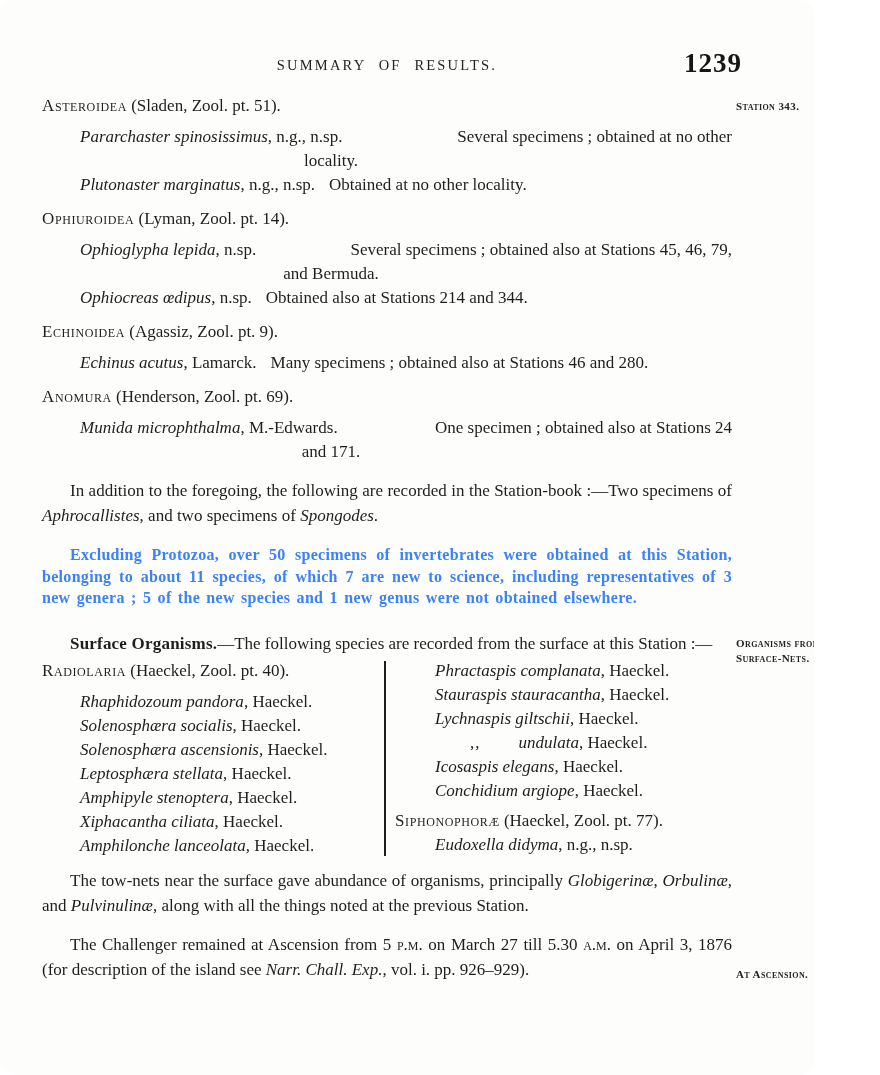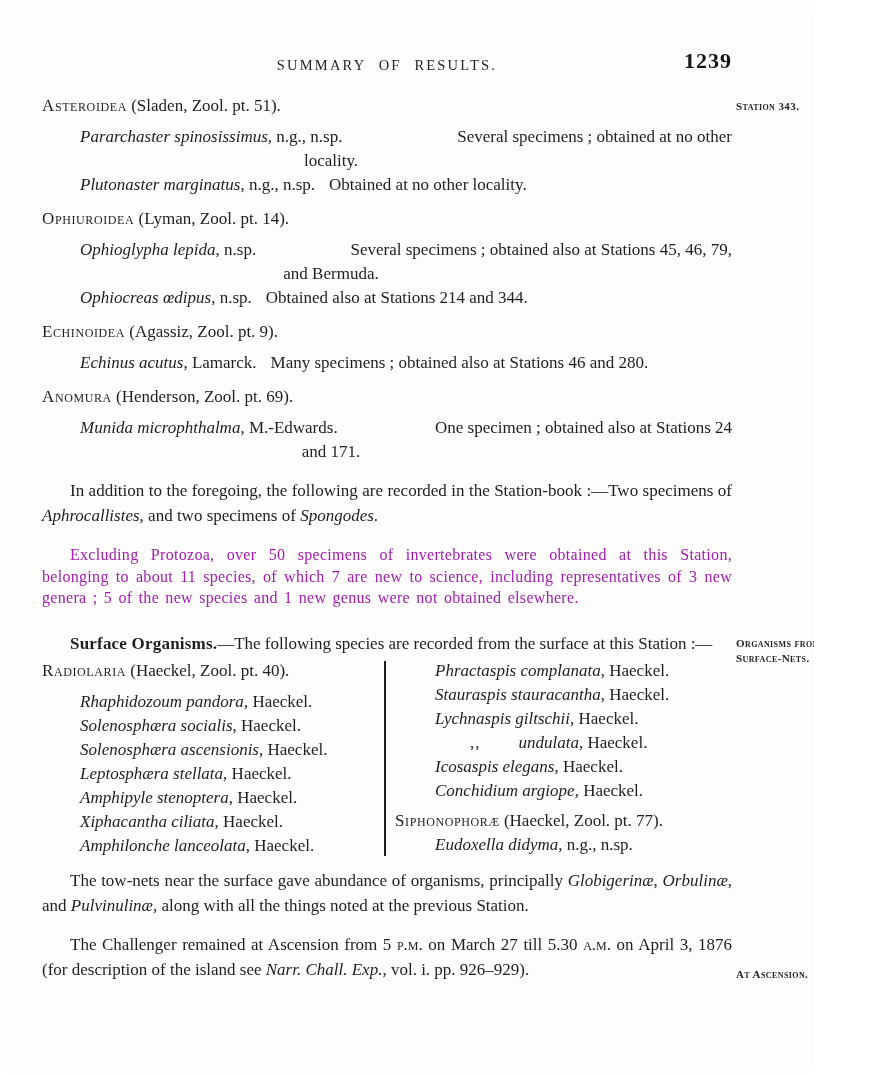--- a/index.html
+++ b/index.html
@@ -11,42 +11,42 @@
   }
   .page-header {
     position:absolute; top:55px; left:42px; width:690px;
     text-align:center;
   }
   .running-title {
     font-size:14.5px; letter-spacing:2.2px; word-spacing:7px; color:#242424;
   }
   .page-number {
     position:absolute; top:48px; left:684px;
-    font-size:22px; font-weight:bold; letter-spacing:1px; color:#151515;
+    font-size:27px; font-weight:bold; letter-spacing:1px; color:#151515;
   }
   .main-col {
     position:absolute; top:94px; left:42px; width:690px;
     line-height:24px;
   }
   .sc { font-variant:small-caps; letter-spacing:0.6px; }
   .i  { font-style:italic; }
   .taxon-section { margin-bottom:10px; }
   .taxon-heading { line-height:24px; margin-bottom:7px; }
   .entry { padding-left:38px; }
   .entry-line { line-height:24px; }
   .entry-line:not(.fill) .note { margin-left:14px; }
   .entry-line.fill { display:flex; justify-content:space-between; }
   .entry-line.fill .head, .entry-line.fill .note { white-space:nowrap; }
   .cont { line-height:24px; text-align:center; padding-right:150px; }
   .para {
     text-indent:28px; text-align:justify; line-height:25px; margin:0;
   }
   .para-addition  { margin-top:14px; }
   .para-bold {
-    margin-top:16px; font-weight:normal; color:#a21caf;
+    margin-top:16px; font-weight:bold; color:#3b82f6;
     font-size:16px; line-height:21.5px; letter-spacing:0.3px; word-spacing:2px;
     text-align:justify; text-indent:28px;
   }
   .para-surface { margin-top:22px; }
   .seg-i { font-style:italic; }
   .seg-b { font-weight:bold; letter-spacing:0.2px; }
   .seg-sc { font-variant:small-caps; }
   .columns { display:flex; margin-top:3px; }
   .col-left { width:342px; }
   .col-divider { width:2px; background:#1c1c1c; margin:2px 0; }

